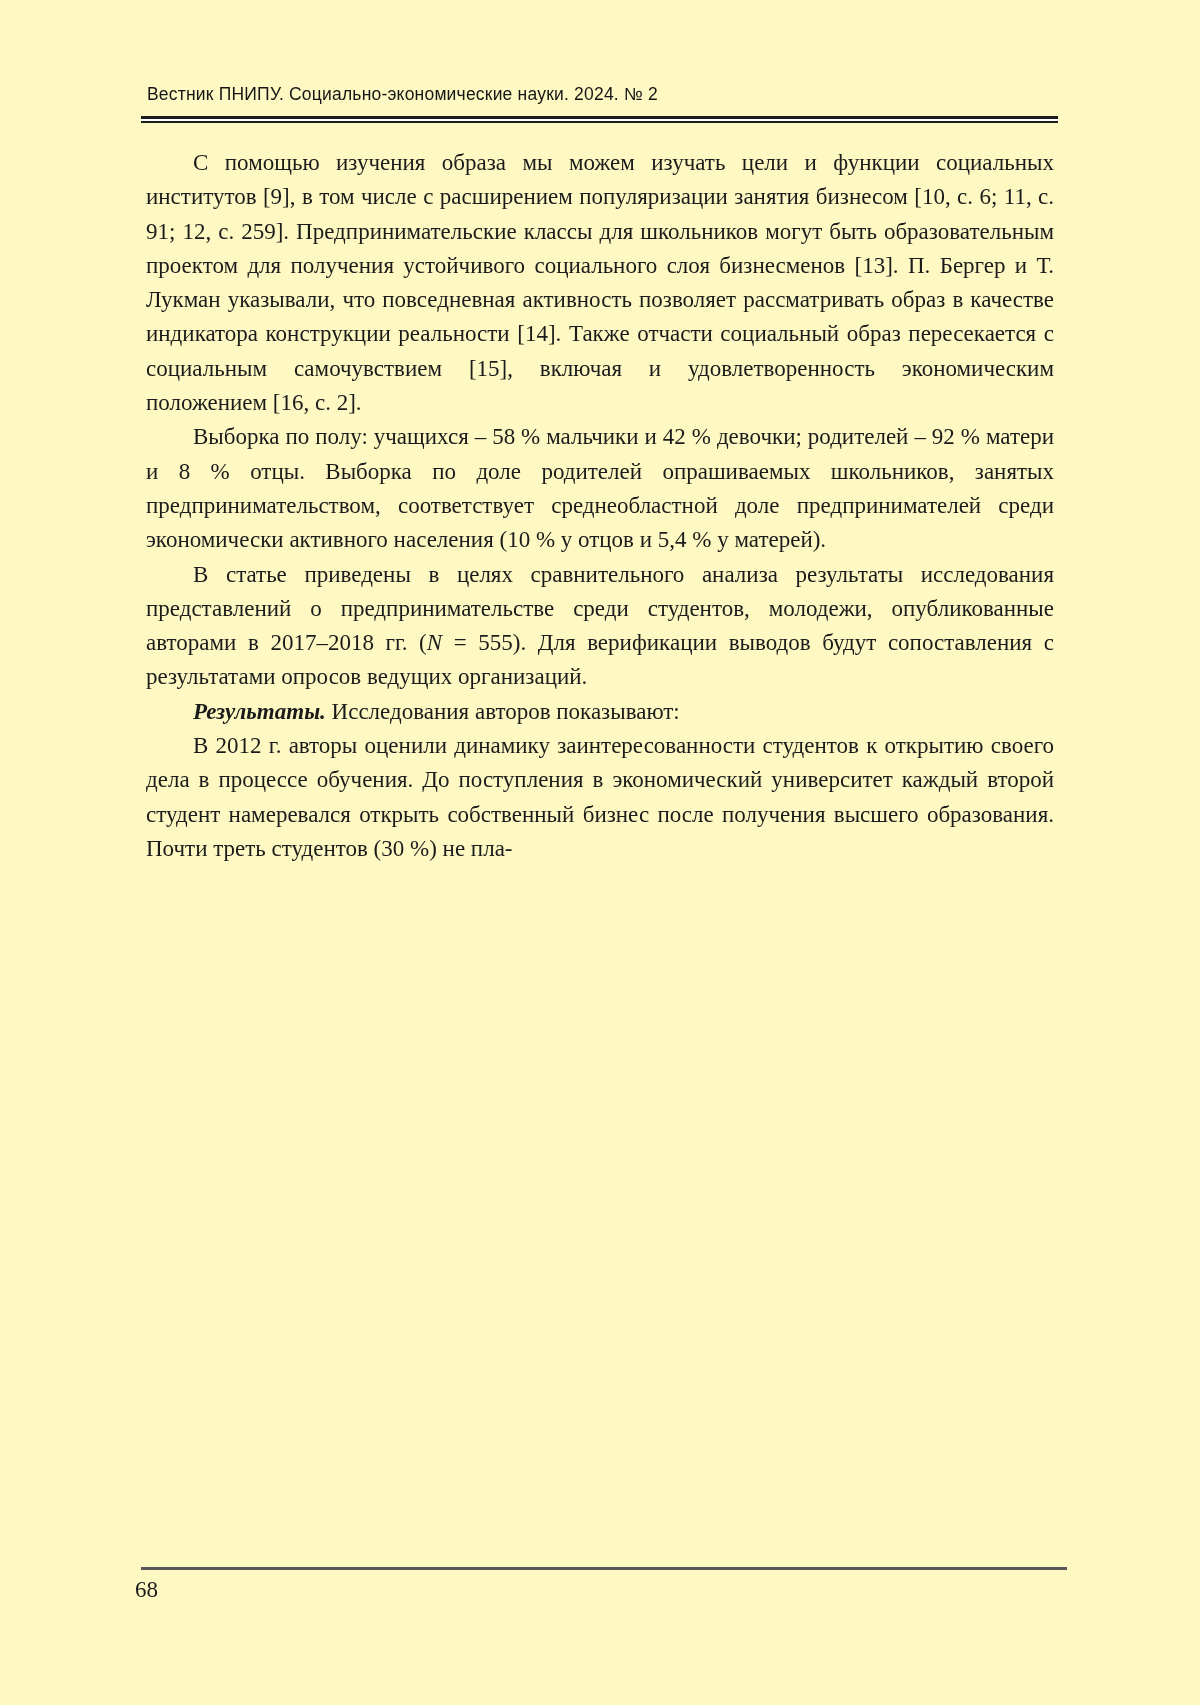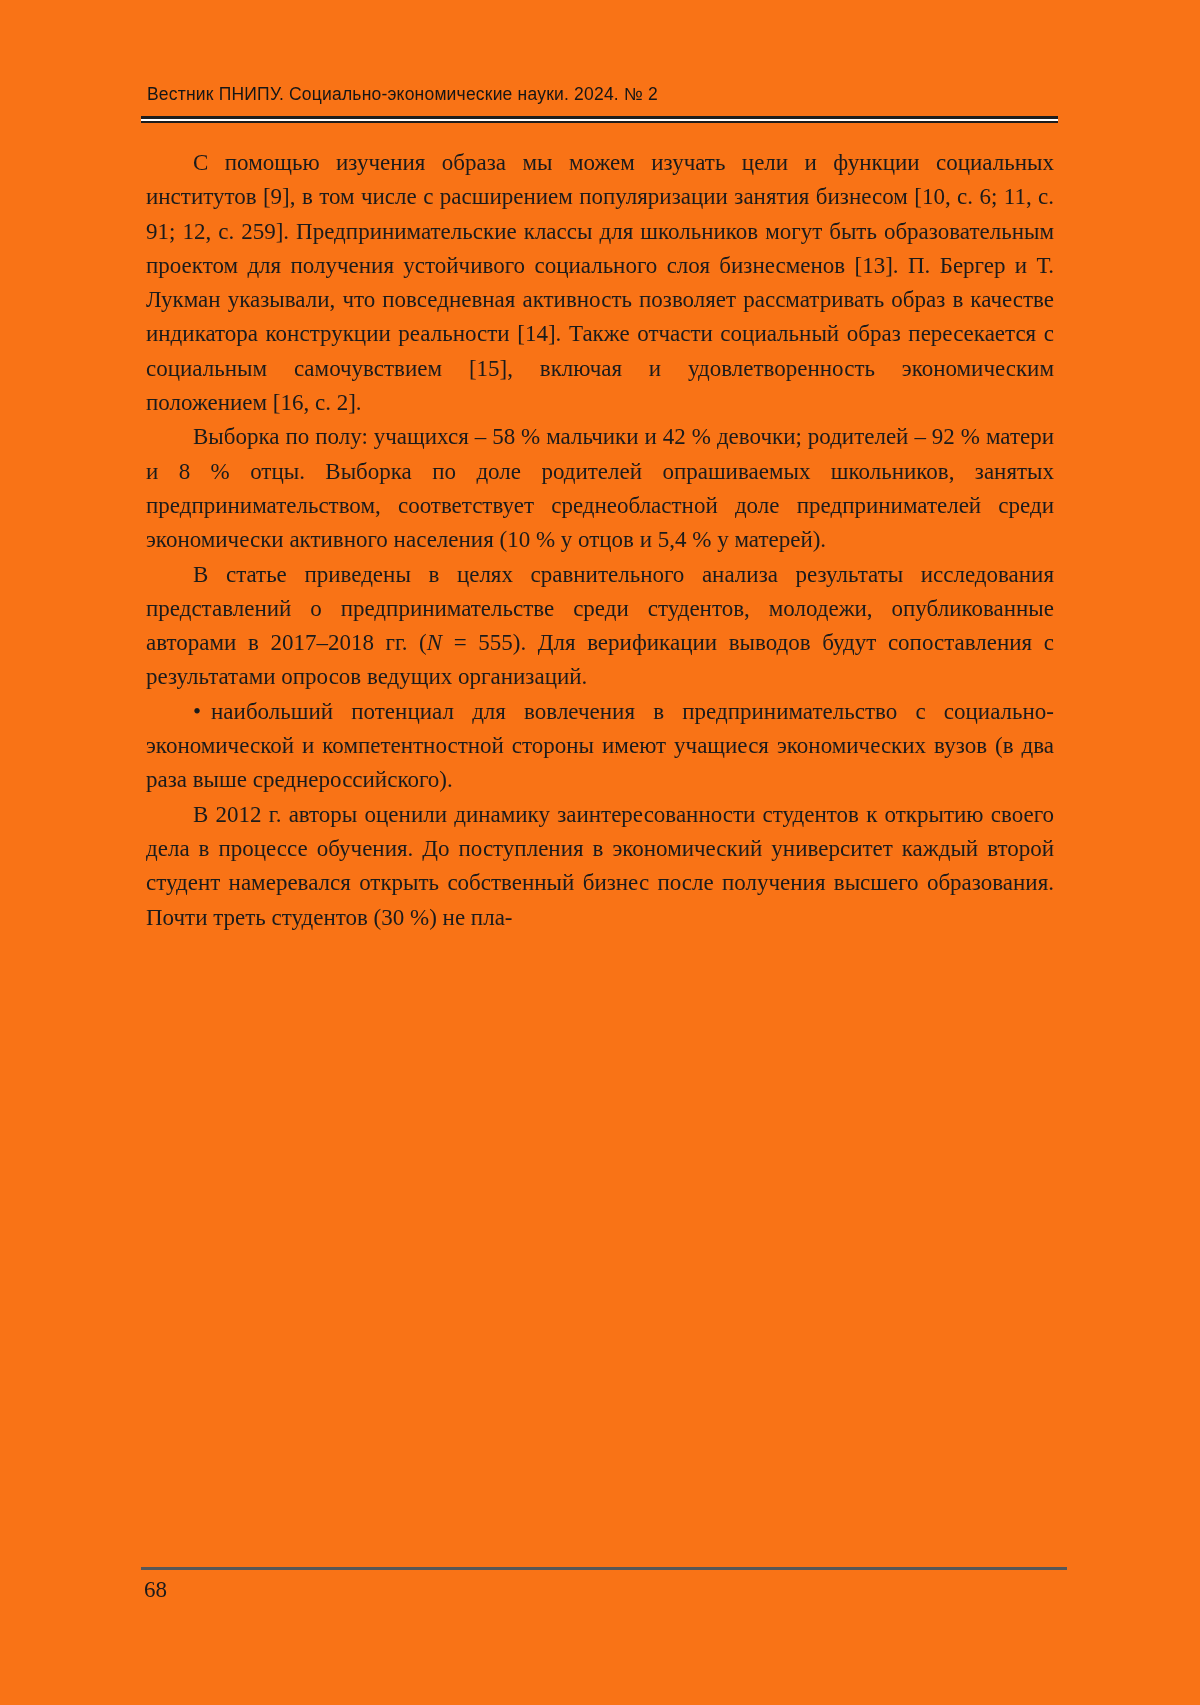--- a/index.html
+++ b/index.html
@@ -4,21 +4,21 @@
 <style>
   html, body {
     margin: 0;
     padding: 0;
     background: #ffffff;
   }
   .page {
     position: relative;
     width: 1200px;
     height: 1705px;
-    background: #f97316;
+    background: #fef9c3;
     overflow: hidden;
     color: #1b1b1b;
     font-family: "Liberation Serif", serif;
   }
   .running-head {
     position: absolute;
     left: 147px;
     top: 84px;
     width: 910px;
     font-family: "Liberation Sans", sans-serif;
@@ -70,21 +70,21 @@
   .foot-rule {
     position: absolute;
     left: 141px;
     top: 1567px;
     width: 926px;
     height: 0;
     border-top: 3px solid #575757;
   }
   .page-number {
     position: absolute;
-    left: 144px;
+    left: 135px;
     top: 1577px;
     font-family: "Liberation Serif", serif;
     font-size: 23px;
     color: #1b1b1b;
   }
 </style>
 </head>
 <body>
 
 <div class="page">
@@ -100,25 +100,25 @@
 
 
 
 
     <p>Выборка по полу: учащихся – 58 % мальчики и 42 % девочки; родителей – 92 % матери и 8 % отцы. Выборка по доле родителей опрашиваемых школьников, занятых предпринимательством, соответствует среднеобластной доле предпринимателей среди экономически активного населения (10 % у отцов и 5,4 % у матерей).</p>
 
     <p>
       <span>В статье приведены в целях сравнительного анализа результаты исследования представлений о предпринимательстве среди студентов, молодежи, опубликованные авторами в 2017–2018 гг. (</span><span class="it">N</span><span> = 555). Для верификации выводов будут сопоставления с результатами опросов ведущих организаций.</span>
     </p>
 
+    <p>
+      <span class="lead">Результаты. </span><span>Исследования авторов показывают:</span>
+    </p>
 
 
-    <p class="bullet">
-      <span class="bullet-marker">•</span><span>наибольший потенциал для вовлечения в предпринимательство с социально-экономической и компетентностной стороны имеют учащиеся экономических вузов (в два раза выше среднероссийского).</span>
-    </p>
 
     <p>В 2012 г. авторы оценили динамику заинтересованности студентов к открытию своего дела в процессе обучения. До поступления в экономический университет каждый второй студент намеревался открыть собственный бизнес после получения высшего образования. Почти треть студентов (30 %) не пла-</p>
 
   </main>
 
   <div class="foot-rule"></div>
 
   <div class="page-number">68</div>
 
 </div>

